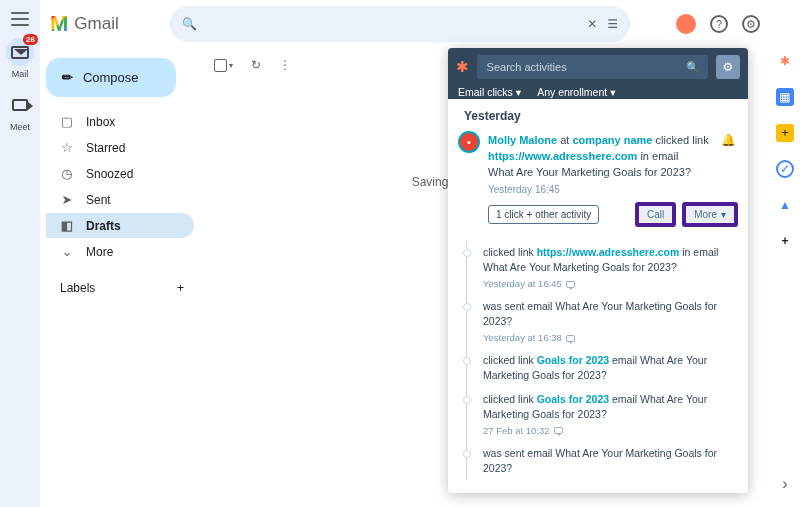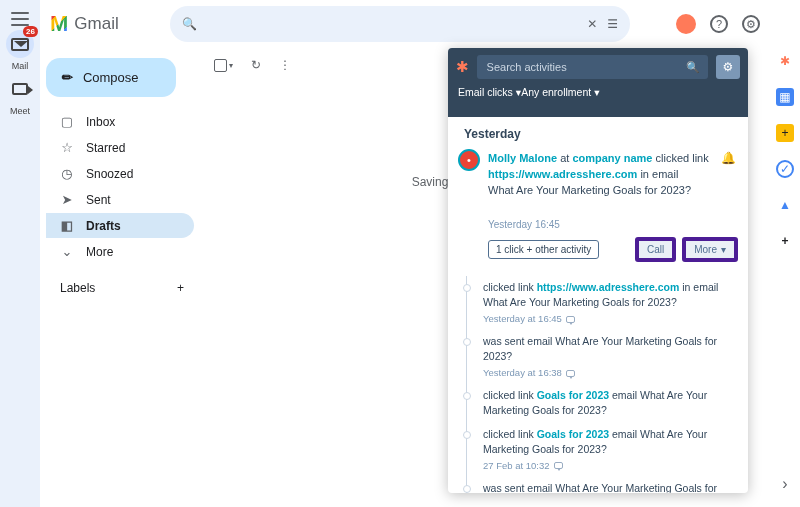--- a/index.html
+++ b/index.html
@@ -8,21 +8,21 @@
     --teal:#00a4bd;
     --gmail-text:#202124;
     --gmail-muted:#5f6368;
     --gmail-bg:#f6f8fc;
     --select-blue:#d3e3fd;
     --sidebar-highlight:#d4e7f7;
   }
   *{box-sizing:border-box;font-family:Arial,Helvetica,sans-serif}
   body{margin:0;width:800px;height:507px;background:#fff;overflow:hidden;position:relative;color:var(--gmail-text);font-size:12px}
   
-  .apprail{position:absolute;left:0;top:0;width:40px;height:100%;background:#eaf1fb;display:flex;flex-direction:column;align-items:center;padding-top:12px;gap:4px}
+  .apprail{position:absolute;left:0;top:0;width:40px;height:100%;background:#eaf1fb;display:flex;flex-direction:column;align-items:center;padding-top:12px;gap:12px}
   .menu-icon{width:18px;height:14px;display:flex;flex-direction:column;justify-content:space-between}
   .menu-icon span{display:block;height:2px;background:#5f6368;border-radius:1px}
   .rail-item{display:flex;flex-direction:column;align-items:center;gap:3px;font-size:9px;color:#444;cursor:pointer}
   .rail-icon{width:28px;height:28px;display:flex;align-items:center;justify-content:center;border-radius:14px;position:relative}
   .rail-icon.active{background:var(--select-blue)}
   .env-icon{width:18px;height:13px;border:2px solid #444;border-radius:2px;position:relative}
   .env-icon::after{content:"";position:absolute;left:1px;top:1px;border-left:7px solid transparent;border-right:7px solid transparent;border-top:6px solid #444}
   .badge{position:absolute;top:-4px;right:-4px;background:#d93025;color:#fff;font-size:8px;border-radius:8px;padding:1px 3px;font-weight:bold}
   .cam-icon{width:16px;height:12px;border:2px solid #444;border-radius:2px;position:relative}
   .cam-icon::after{content:"";position:absolute;right:-7px;top:1px;border-top:4px solid transparent;border-bottom:4px solid transparent;border-left:5px solid #444}
@@ -54,29 +54,29 @@
   .rr-ico{width:18px;height:18px;border-radius:3px;display:flex;align-items:center;justify-content:center;font-size:12px;cursor:pointer}
   .rr-chev{margin-top:auto;margin-bottom:14px;color:#5f6368;font-size:16px}
   
   .hs-panel{position:absolute;top:48px;left:448px;width:300px;bottom:14px;background:#fff;border-radius:4px;box-shadow:0 2px 14px rgba(0,0,0,.25);display:flex;flex-direction:column;overflow:hidden}
   .hs-top{background:var(--hubspot-dark);color:#cbd6e2;padding:7px 8px;display:flex;align-items:center;gap:8px}
   .hs-sprocket{color:var(--hubspot-orange);font-size:15px}
   .hs-search{flex:1;background:#425b76;border-radius:3px;height:24px;display:flex;align-items:center;padding:0 8px}
   .hs-search input{flex:1;background:transparent;border:none;outline:none;color:#cbd6e2;font-size:11px}
   .hs-search input::placeholder{color:#cbd6e2}
   .hs-gearbtn{width:24px;height:24px;background:#7c98b6;border-radius:3px;display:flex;align-items:center;justify-content:center;color:#fff}
-  .hs-filters{background:var(--hubspot-dark);color:#fff;padding:0 10px 19px;display:flex;gap:0;font-size:10.5px}
+  .hs-filters{background:var(--hubspot-dark);color:#fff;padding:0 10px 1px;display:flex;gap:16px;font-size:10.5px}
   .hs-filter{display:flex;align-items:center;gap:3px;cursor:pointer;font-weight:500}
   .hs-body{flex:1;overflow:auto;padding:8px 10px}
   .hs-section-h{color:var(--hubspot-dark);font-weight:700;font-size:12px;margin:2px 6px 8px}
   .hs-card{position:relative;padding:2px 0 8px 30px}
   .hs-avatar{position:absolute;left:0;top:0;width:22px;height:22px;border-radius:50%;background:#ea4335;border:2px solid var(--teal);display:flex;align-items:center;justify-content:center;color:#fff;font-size:11px}
   .hs-line{font-size:11px;color:var(--hubspot-dark);line-height:1.45}
   .hs-link{color:var(--teal);font-weight:600}
-  .hs-sub{color:#7c98b6;font-size:10px;margin-top:20px}
+  .hs-sub{color:#7c98b6;font-size:10px;margin-top:3px}
   .hs-bell{position:absolute;right:2px;top:2px;color:#99acc2;font-size:12px}
   .hs-actions{display:flex;align-items:center;gap:6px;margin-top:7px}
   .hs-pill{border:1.5px solid #516f90;border-radius:3px;padding:3px 7px;font-size:10px;color:#33475b;background:#fff}
   .hs-btn{background:#eaf0f6;border:4px solid #4c1d95;border-radius:3px;padding:3px 8px;font-size:10px;color:#506e91;cursor:pointer;display:inline-flex;align-items:center;gap:4px}
   .hs-timeline{margin:6px 0 0 8px;border-left:1px solid #cbd6e2;padding-left:16px}
   .hs-evt{position:relative;padding:4px 0;font-size:10.5px;color:var(--hubspot-dark);line-height:1.45}
   .hs-evt::before{content:"";position:absolute;left:-20px;top:8px;width:6px;height:6px;border:1px solid #cbd6e2;background:#fff;border-radius:50%}
   .hs-time{color:#7c98b6;font-size:9.5px;margin-top:2px;display:flex;align-items:center;gap:4px}
   .chat-ic{display:inline-block;width:9px;height:7px;border:1px solid #99acc2;border-radius:2px;position:relative}
   .chat-ic::after{content:"";position:absolute;left:2px;bottom:-3px;border-left:2px solid transparent;border-right:2px solid transparent;border-top:3px solid #99acc2}

